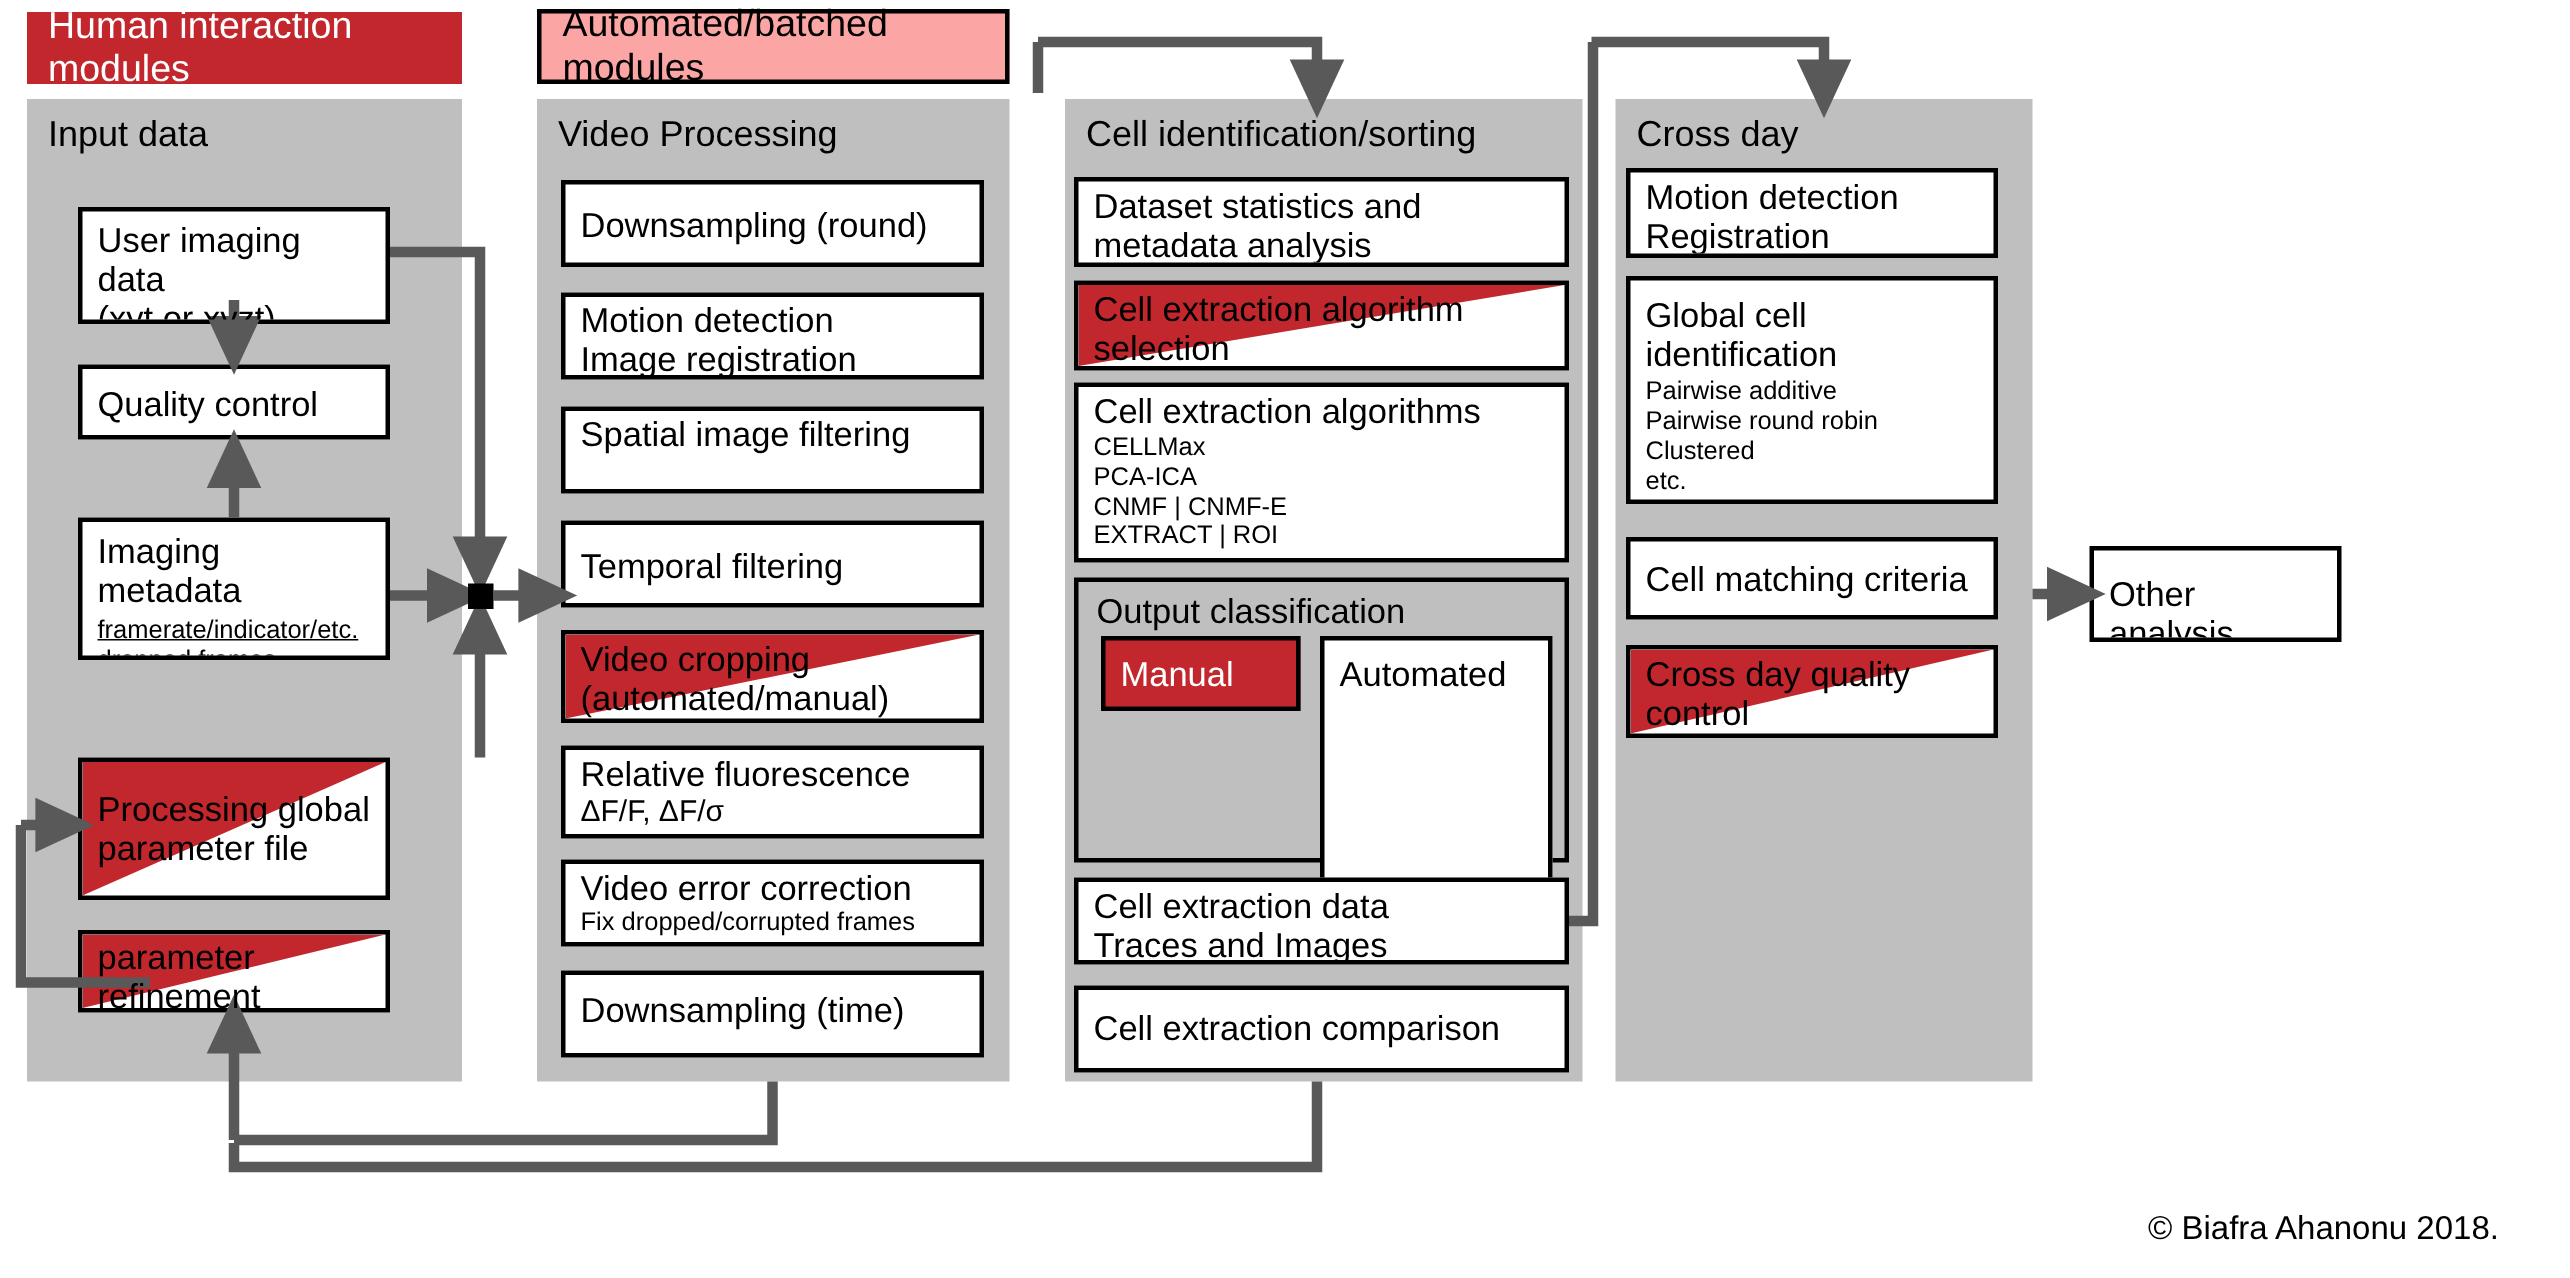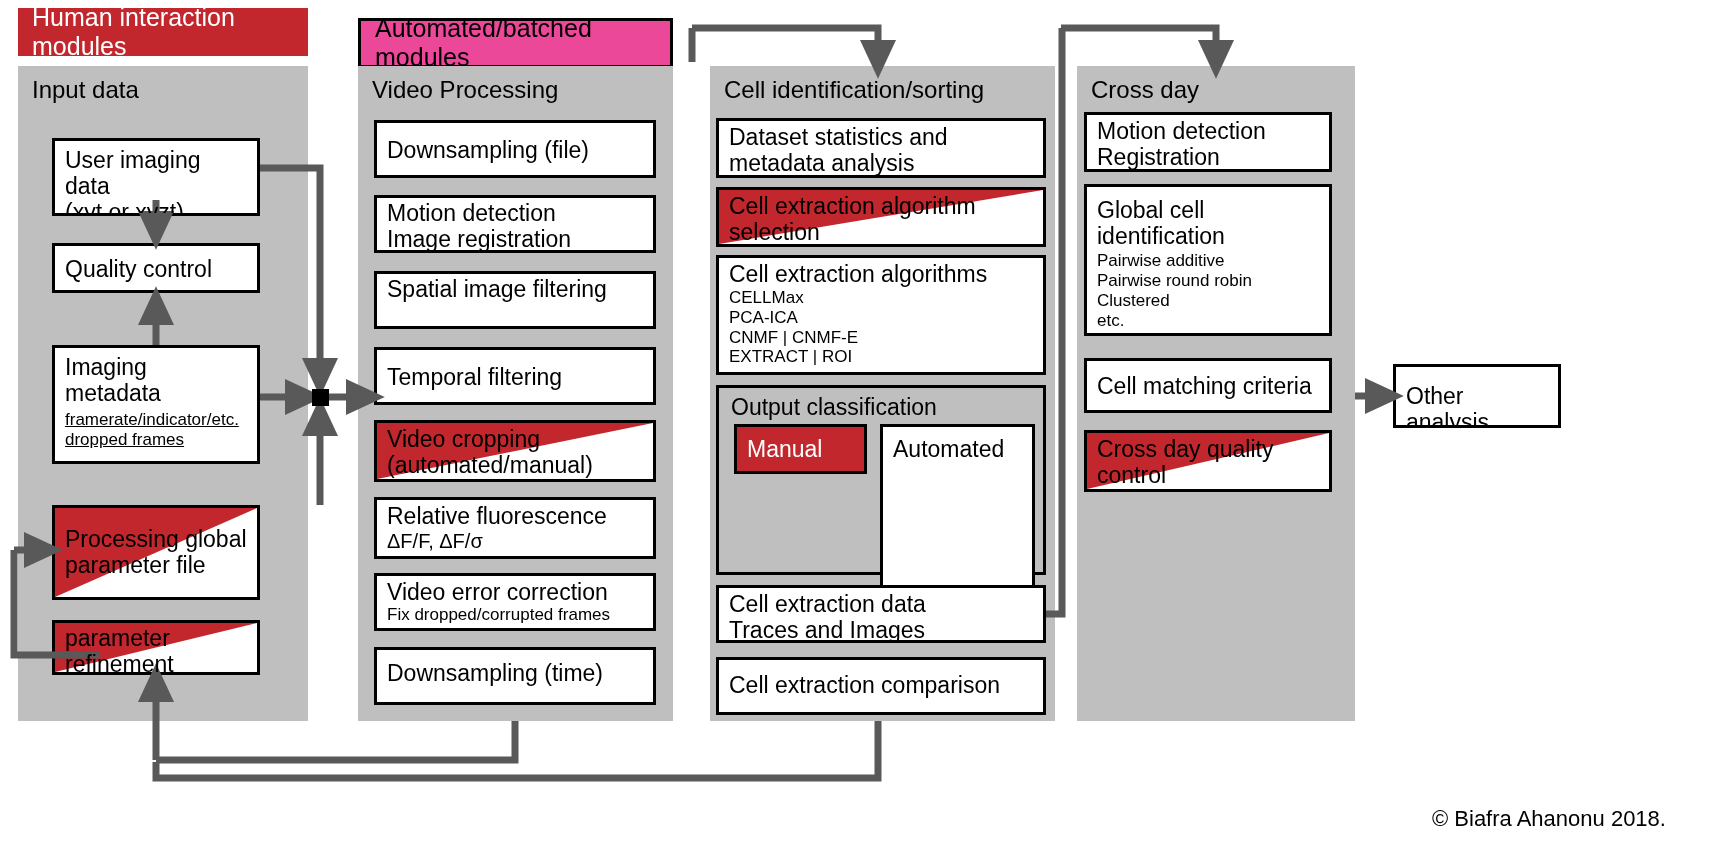--- a/index.html
+++ b/index.html
@@ -2,22 +2,22 @@
 <html><head>
 <meta charset="utf-8">
 <style>
   html,body{margin:0;padding:0;background:#fff;}
   body{width:1713px;height:852px;position:relative;overflow:hidden;
        font-family:"Liberation Sans","DejaVu Sans",sans-serif;color:#000;}
   #stage{position:absolute;left:0;top:0;width:1713px;height:852px;}
 
   .legend-red{position:absolute;background:#c1272d;color:#fff;
       display:flex;align-items:center;padding-left:14px;font-size:25px;box-sizing:border-box;}
-  .legend-white{position:absolute;background:#ec4899;border:3px solid #000;
-      display:flex;align-items:center;padding-left:14px;font-size:25px;box-sizing:border-box;margin-top:12px;}
+  .legend-white{position:absolute;background:#fca5a5;border:3px solid #000;
+      display:flex;align-items:center;padding-left:14px;font-size:25px;box-sizing:border-box;}
 
   .column{position:absolute;background:#bfbfbf;box-sizing:border-box;}
   .col-title{position:absolute;left:14px;top:10px;font-size:24px;color:#000;white-space:nowrap;}
 
   .node{position:absolute;background:#fff;border:3px solid #000;box-sizing:border-box;
         overflow:hidden;}
   .node .tri{position:absolute;left:0;top:0;width:100%;height:100%;}
   .node .txt{position:relative;z-index:2;padding:6px 10px 0 10px;}
   .t1{font-size:23px;line-height:1.14;white-space:pre-line;}
   .t2{font-size:17px;line-height:1.16;white-space:pre-line;}
@@ -49,21 +49,21 @@
 
   <div class="node" style="left:52px;top:138px;width:208px;height:78px;">
     <div class="txt t1">User imaging data
 (xyt or xyzt)</div>
   </div>
 
   <div class="node" style="left:52px;top:243px;width:208px;height:50px;">
     <div class="txt t1" style="padding-top:10px;">Quality control</div>
   </div>
 
-  <div class="node" style="left:52px;top:345px;width:208px;height:119px;">
+  <div class="node" style="left:52px;top:345px;width:208px;height:95px;">
     <div class="txt t1">Imaging metadata</div>
     <div class="txt t2" style="padding-top:4px;text-decoration:underline;">framerate/indicator/etc.
 dropped frames</div>
   </div>
 
   <div class="node" style="left:52px;top:505px;width:208px;height:95px;">
     <svg class="tri" viewBox="0 0 100 100" preserveAspectRatio="none">
       <polygon points="0,0 100,0 0,100" fill="#c1272d"></polygon>
     </svg>
     <div class="txt t1" style="padding-top:18px;">Processing global
@@ -76,21 +76,21 @@
     </svg>
     <div class="txt t1" style="padding-top:2px;">parameter
 refinement</div>
   </div>
 
   <div class="column" style="left:358px;top:66px;width:315px;height:655px;">
     <div class="col-title">Video Processing</div>
   </div>
 
   <div class="node" style="left:374px;top:120px;width:282px;height:58px;">
-    <div class="txt t1" style="padding-top:14px;">Downsampling  (file)</div>
+    <div class="txt t1" style="padding-top:14px;">Downsampling  (round)</div>
   </div>
 
   <div class="node" style="left:374px;top:195px;width:282px;height:58px;">
     <div class="txt t1" style="padding-top:2px;">Motion detection
 Image  registration</div>
   </div>
 
   <div class="node" style="left:374px;top:271px;width:282px;height:58px;">
     <div class="txt t1" style="padding-top:2px;">Spatial image  filtering</div>
   </div>

